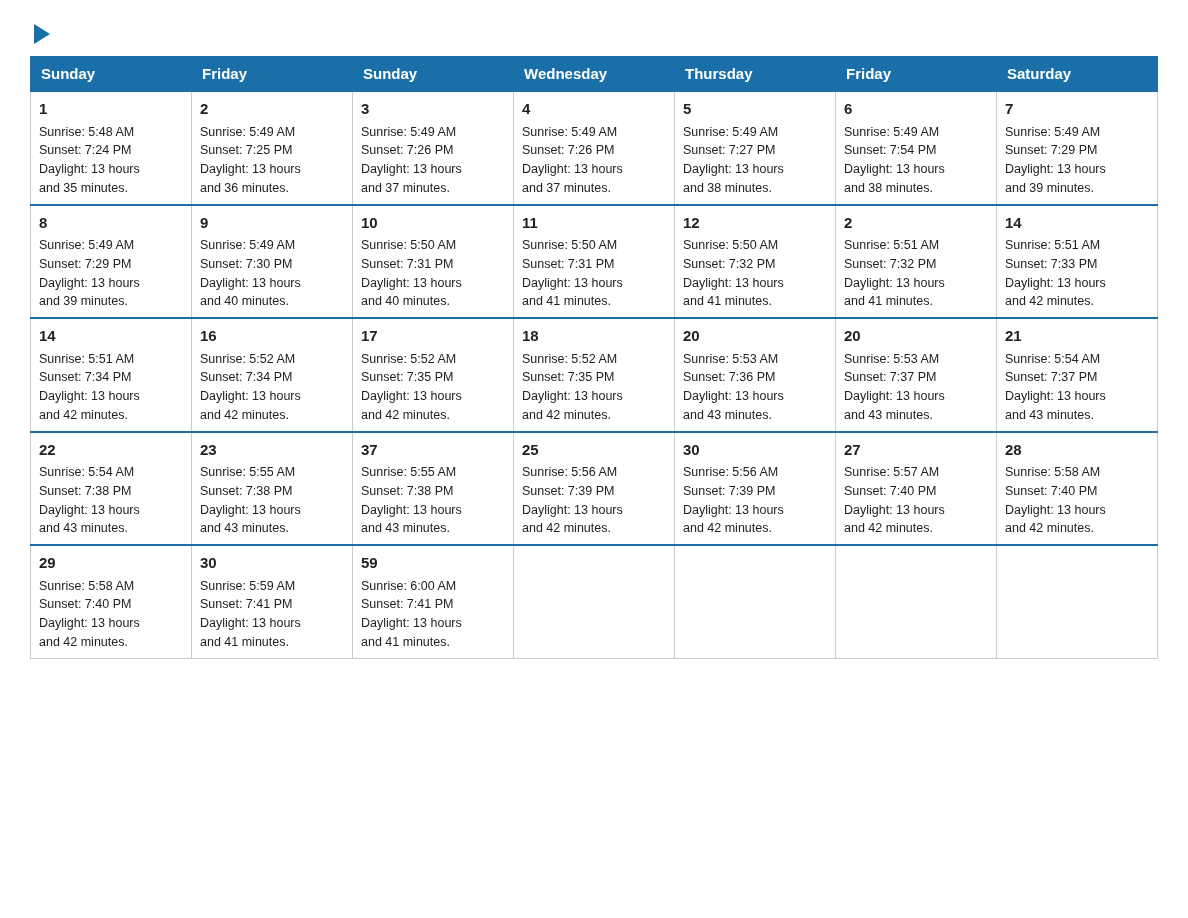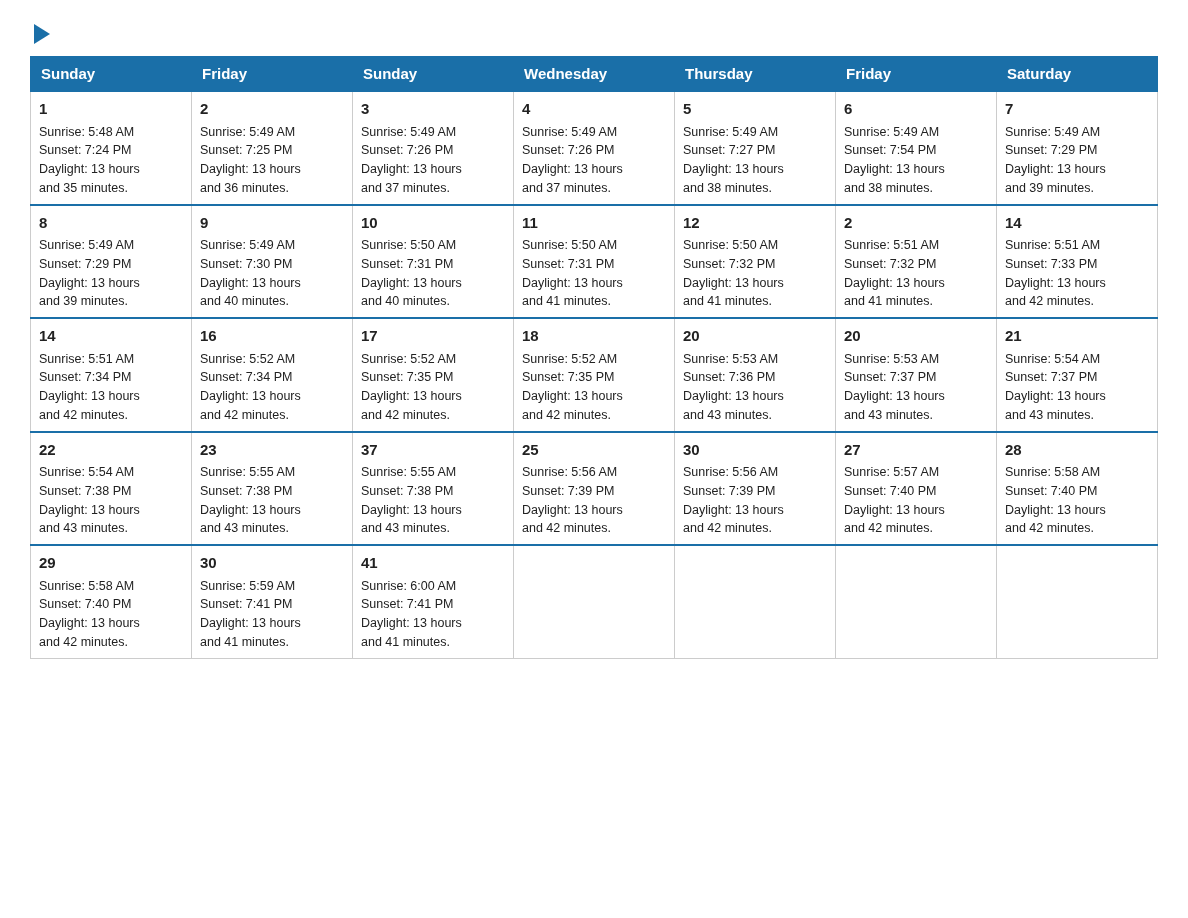--- a/index.html
+++ b/index.html
@@ -345,21 +345,21 @@
           <span>and 42 minutes.</span>
         </td>
         <td>
           <span class="day-num">30</span>
           <span>Sunrise: 5:59 AM</span><br>
           <span>Sunset: 7:41 PM</span><br>
           <span>Daylight: 13 hours</span><br>
           <span>and 41 minutes.</span>
         </td>
         <td>
-          <span class="day-num">41</span>
+          <span class="day-num">59</span>
           <span>Sunrise: 6:00 AM</span><br>
           <span>Sunset: 7:41 PM</span><br>
           <span>Daylight: 13 hours</span><br>
           <span>and 41 minutes.</span>
         </td>
         <td class="empty-cell"></td>
         <td class="empty-cell"></td>
         <td class="empty-cell"></td>
         <td class="empty-cell"></td>
       </tr>

